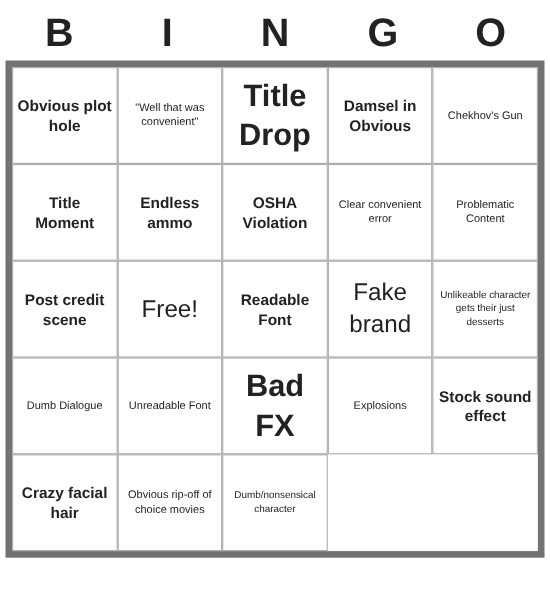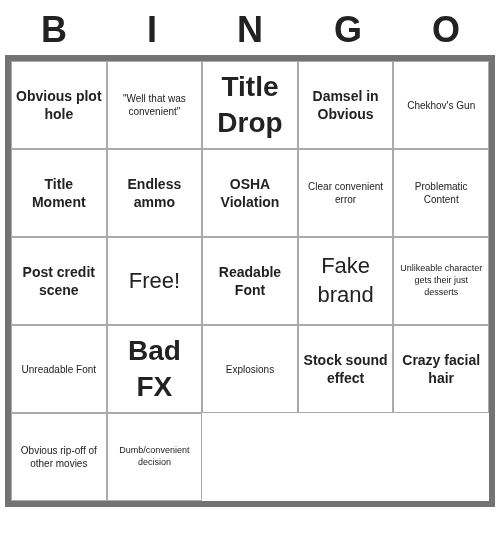--- a/index.html
+++ b/index.html
@@ -119,34 +119,37 @@
       <div class="cell">
         <span class="cell-text medium-bold">Readable Font</span>
       </div>
       <div class="cell">
         <span class="cell-text large">Fake brand</span>
       </div>
       <div class="cell">
         <span class="cell-text tiny">Unlikeable character gets their just desserts</span>
       </div>
       <div class="cell">
+        <span class="cell-text small">Dumb Dialogue</span>
+      </div>
+      <div class="cell">
         <span class="cell-text small">Unreadable Font</span>
       </div>
       <div class="cell">
         <span class="cell-text xlarge">Bad FX</span>
       </div>
       <div class="cell">
         <span class="cell-text small">Explosions</span>
       </div>
       <div class="cell">
         <span class="cell-text medium-bold">Stock sound effect</span>
       </div>
       <div class="cell">
         <span class="cell-text medium-bold">Crazy facial hair</span>
       </div>
       <div class="cell">
-        <span class="cell-text small">Obvious rip-off of other movies</span>
+        <span class="cell-text small">Obvious rip-off of choice movies</span>
       </div>
       <div class="cell">
-        <span class="cell-text tiny">Dumb/convenient decision</span>
+        <span class="cell-text tiny">Dumb/nonsensical character</span>
       </div>
     </div>
 </div>
 
 </body></html>

